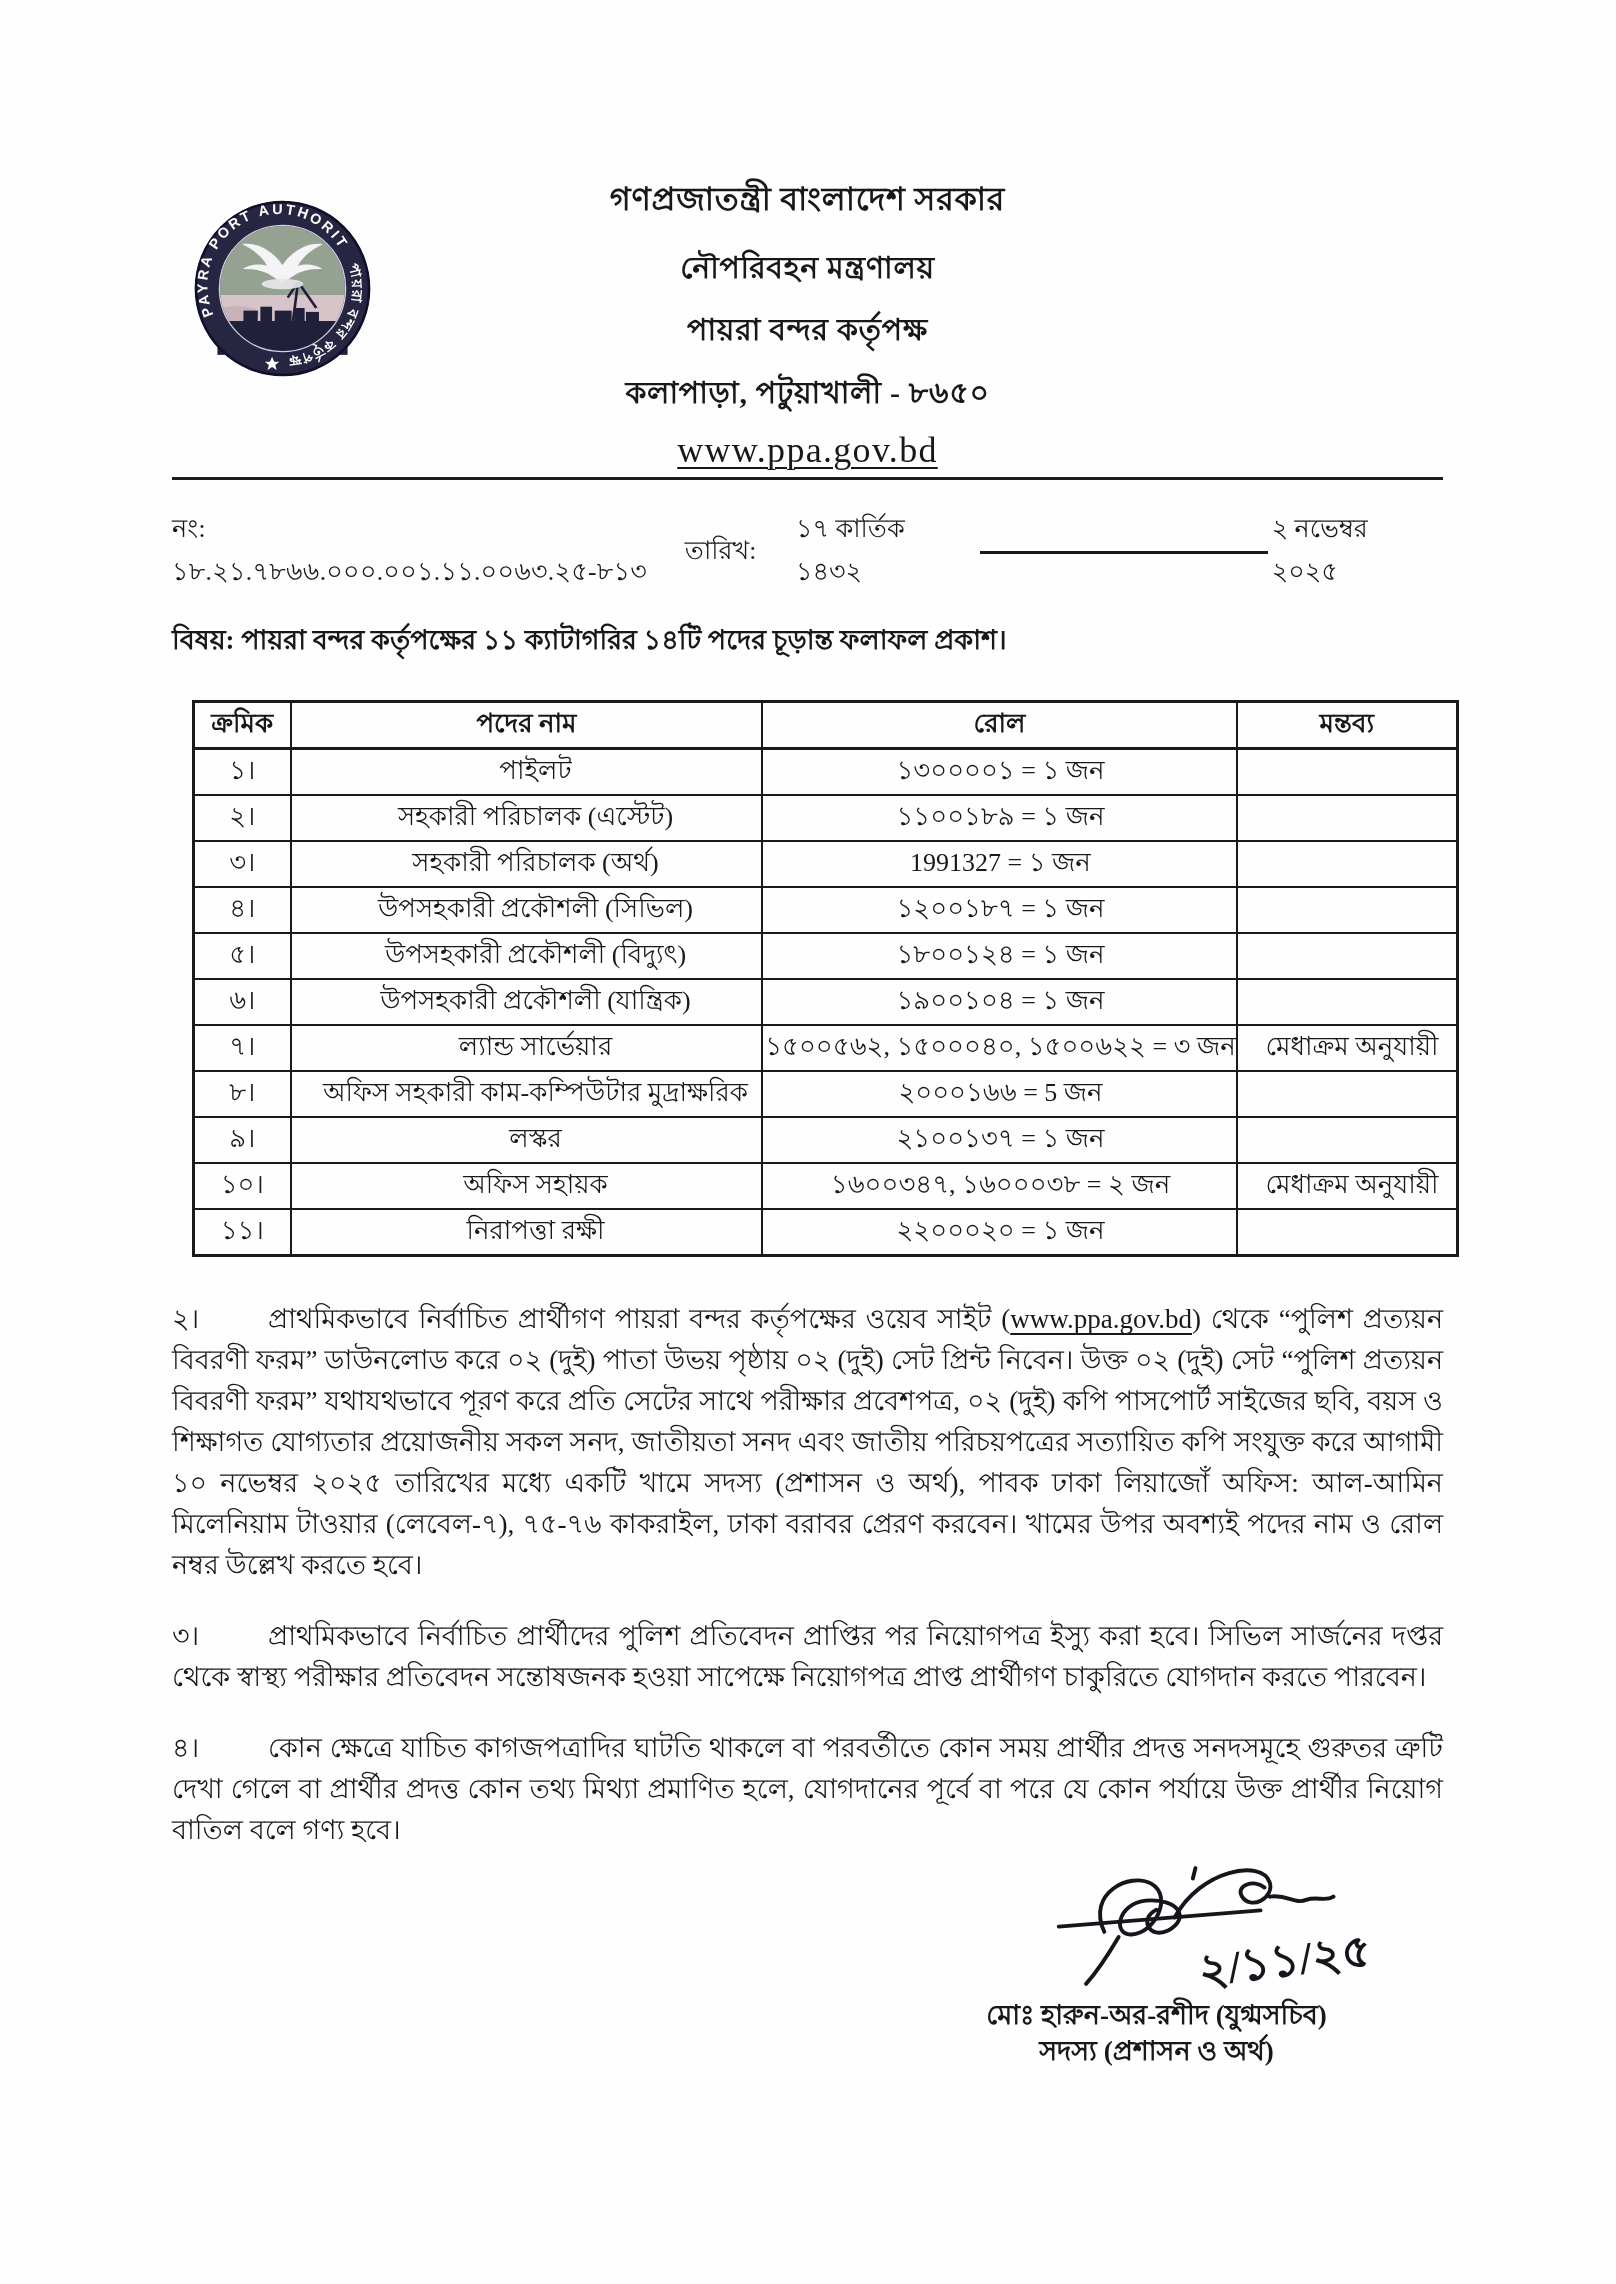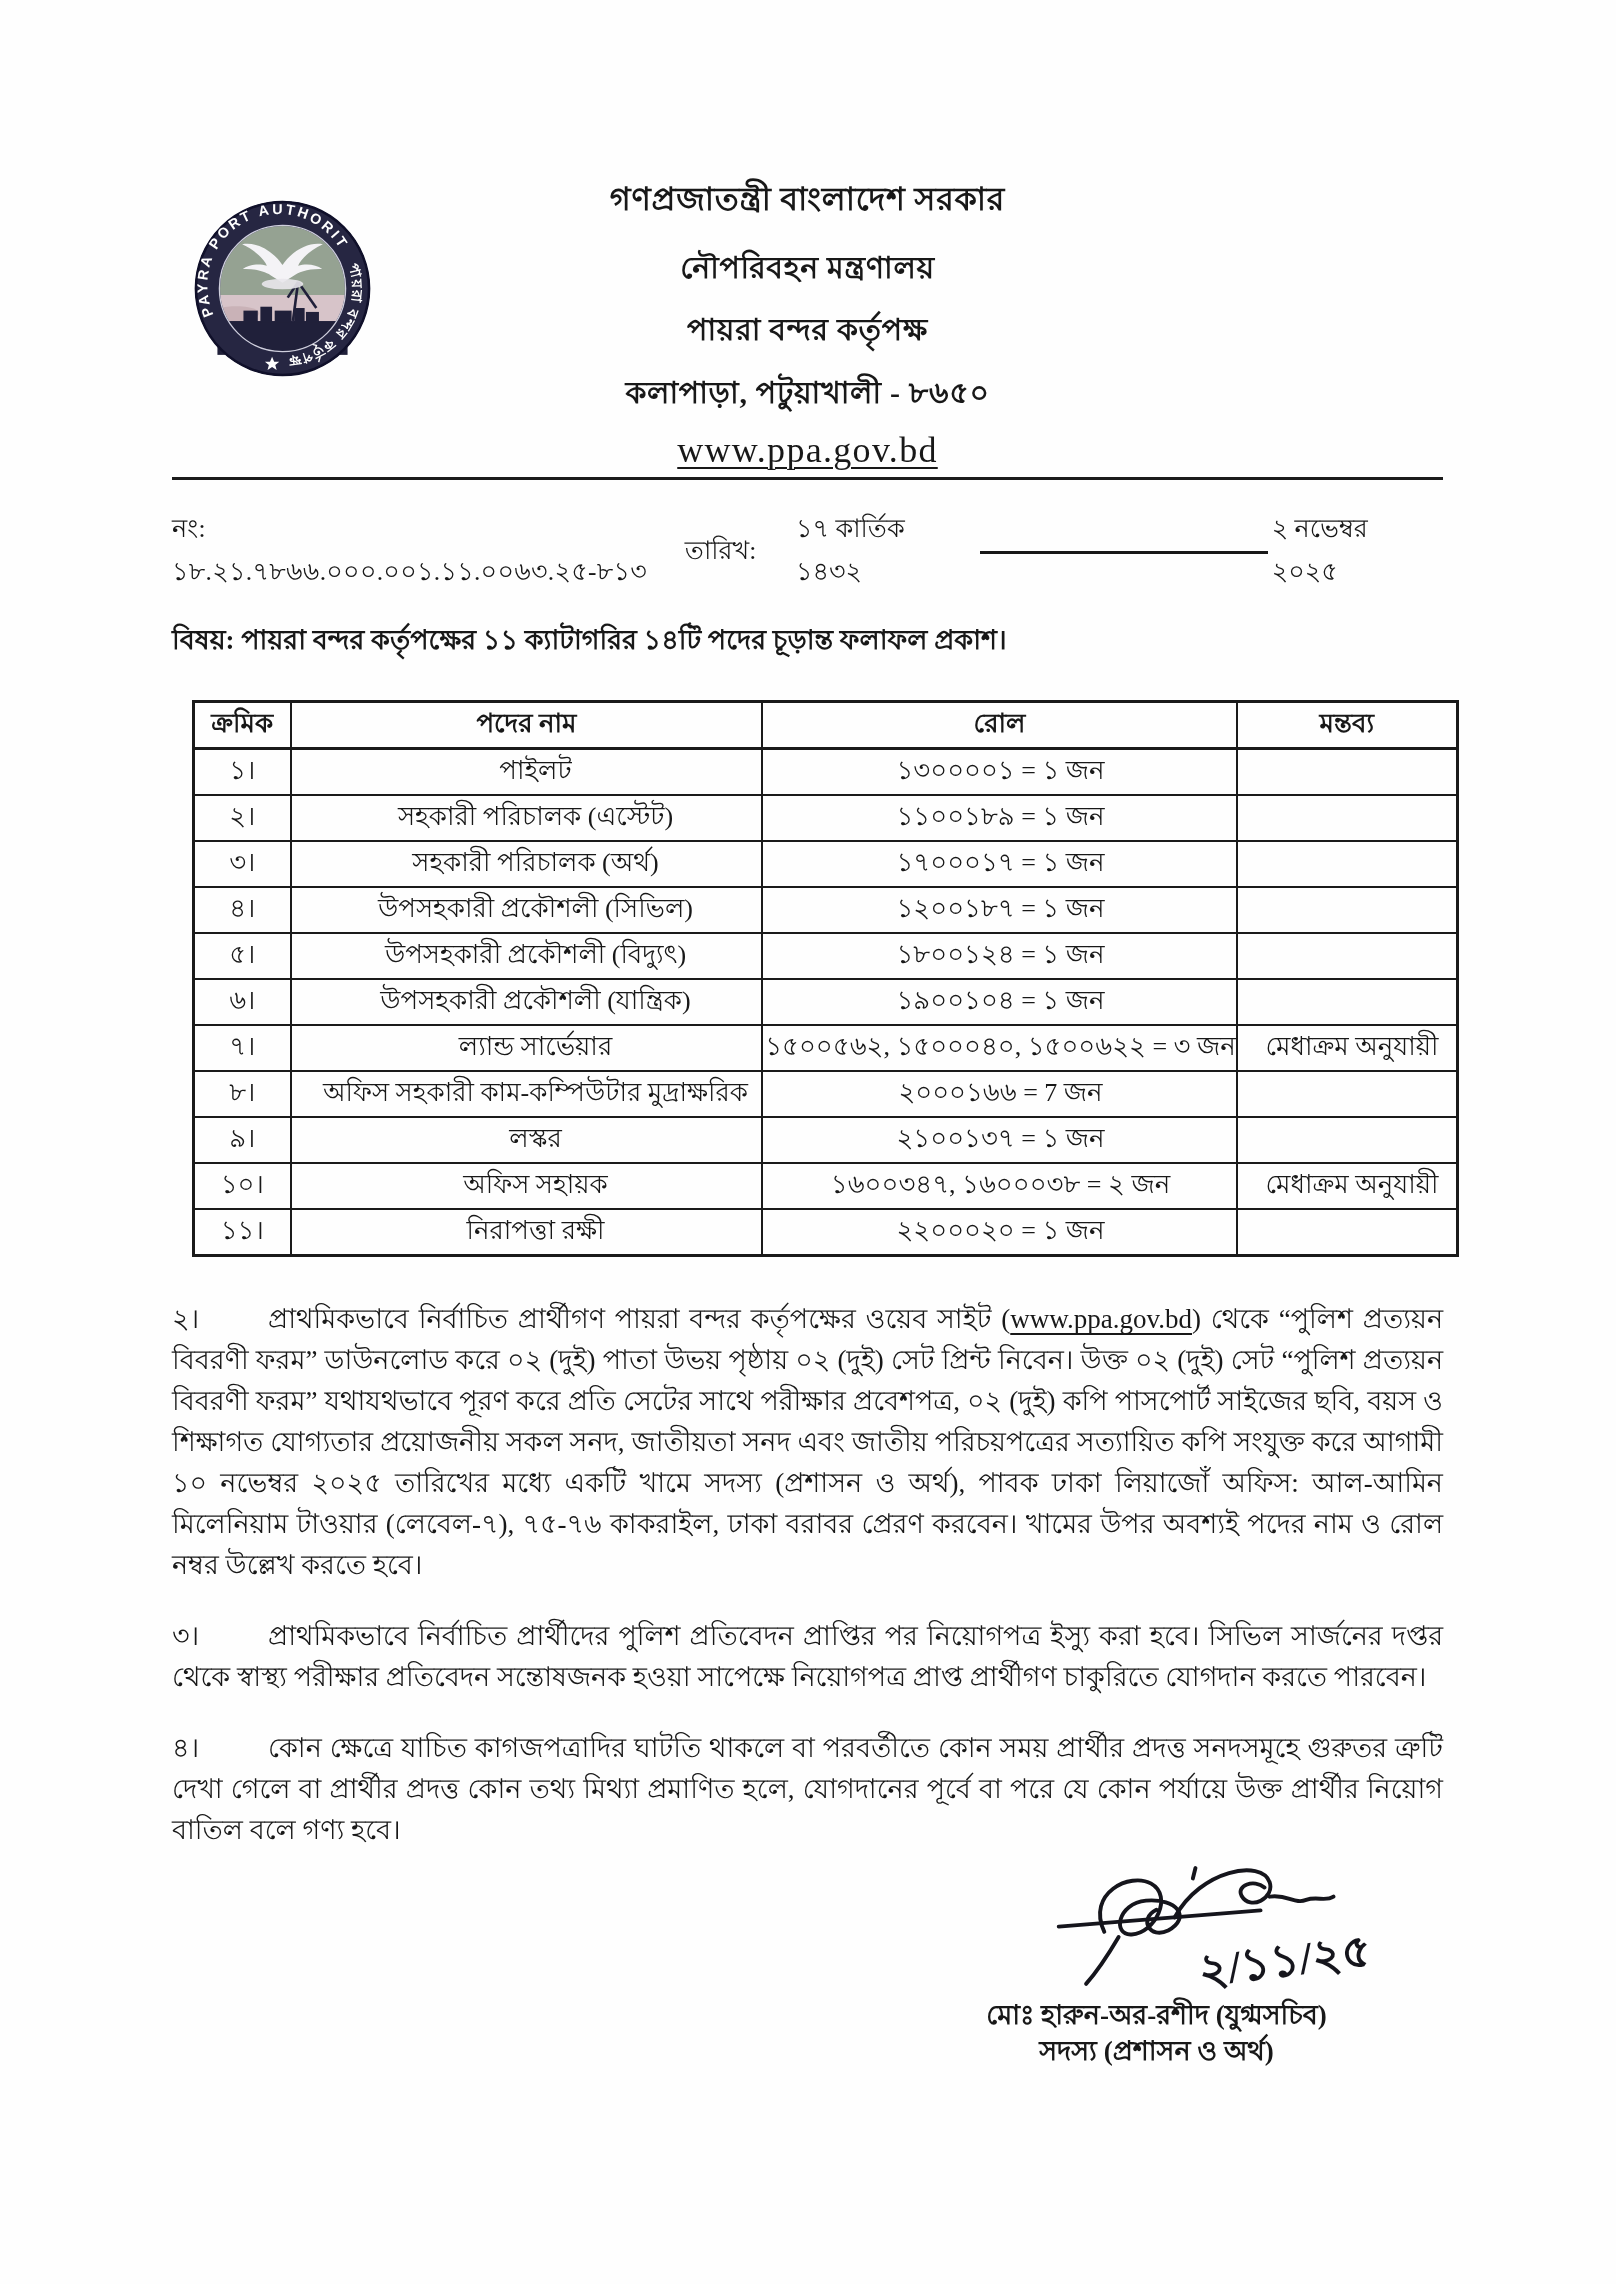--- a/index.html
+++ b/index.html
@@ -233,21 +233,21 @@
         </tr>
         <tr>
           <td class="c-sl">২।</td>
           <td class="c-post">সহকারী পরিচালক (এস্টেট)</td>
           <td class="c-roll">১১০০১৮৯ = ১ জন</td>
           <td class="c-remark"></td>
         </tr>
         <tr>
           <td class="c-sl">৩।</td>
           <td class="c-post">সহকারী পরিচালক (অর্থ)</td>
-          <td class="c-roll">১৭০০০১৭ = ১ জন</td>
+          <td class="c-roll">1991327 = ১ জন</td>
           <td class="c-remark"></td>
         </tr>
         <tr>
           <td class="c-sl">৪।</td>
           <td class="c-post">উপসহকারী প্রকৌশলী (সিভিল)</td>
           <td class="c-roll">১২০০১৮৭ = ১ জন</td>
           <td class="c-remark"></td>
         </tr>
         <tr>
           <td class="c-sl">৫।</td>
@@ -263,21 +263,21 @@
         </tr>
         <tr>
           <td class="c-sl">৭।</td>
           <td class="c-post">ল্যান্ড সার্ভেয়ার</td>
           <td class="c-roll">১৫০০৫৬২, ১৫০০০৪০, ১৫০০৬২২ = ৩ জন</td>
           <td class="c-remark">মেধাক্রম অনুযায়ী</td>
         </tr>
         <tr>
           <td class="c-sl">৮।</td>
           <td class="c-post">অফিস সহকারী কাম-কম্পিউটার মুদ্রাক্ষরিক</td>
-          <td class="c-roll">২০০০১৬৬ = 7 জন</td>
+          <td class="c-roll">২০০০১৬৬ = 5 জন</td>
           <td class="c-remark"></td>
         </tr>
         <tr>
           <td class="c-sl">৯।</td>
           <td class="c-post">লস্কর</td>
           <td class="c-roll">২১০০১৩৭ = ১ জন</td>
           <td class="c-remark"></td>
         </tr>
         <tr>
           <td class="c-sl">১০।</td>

